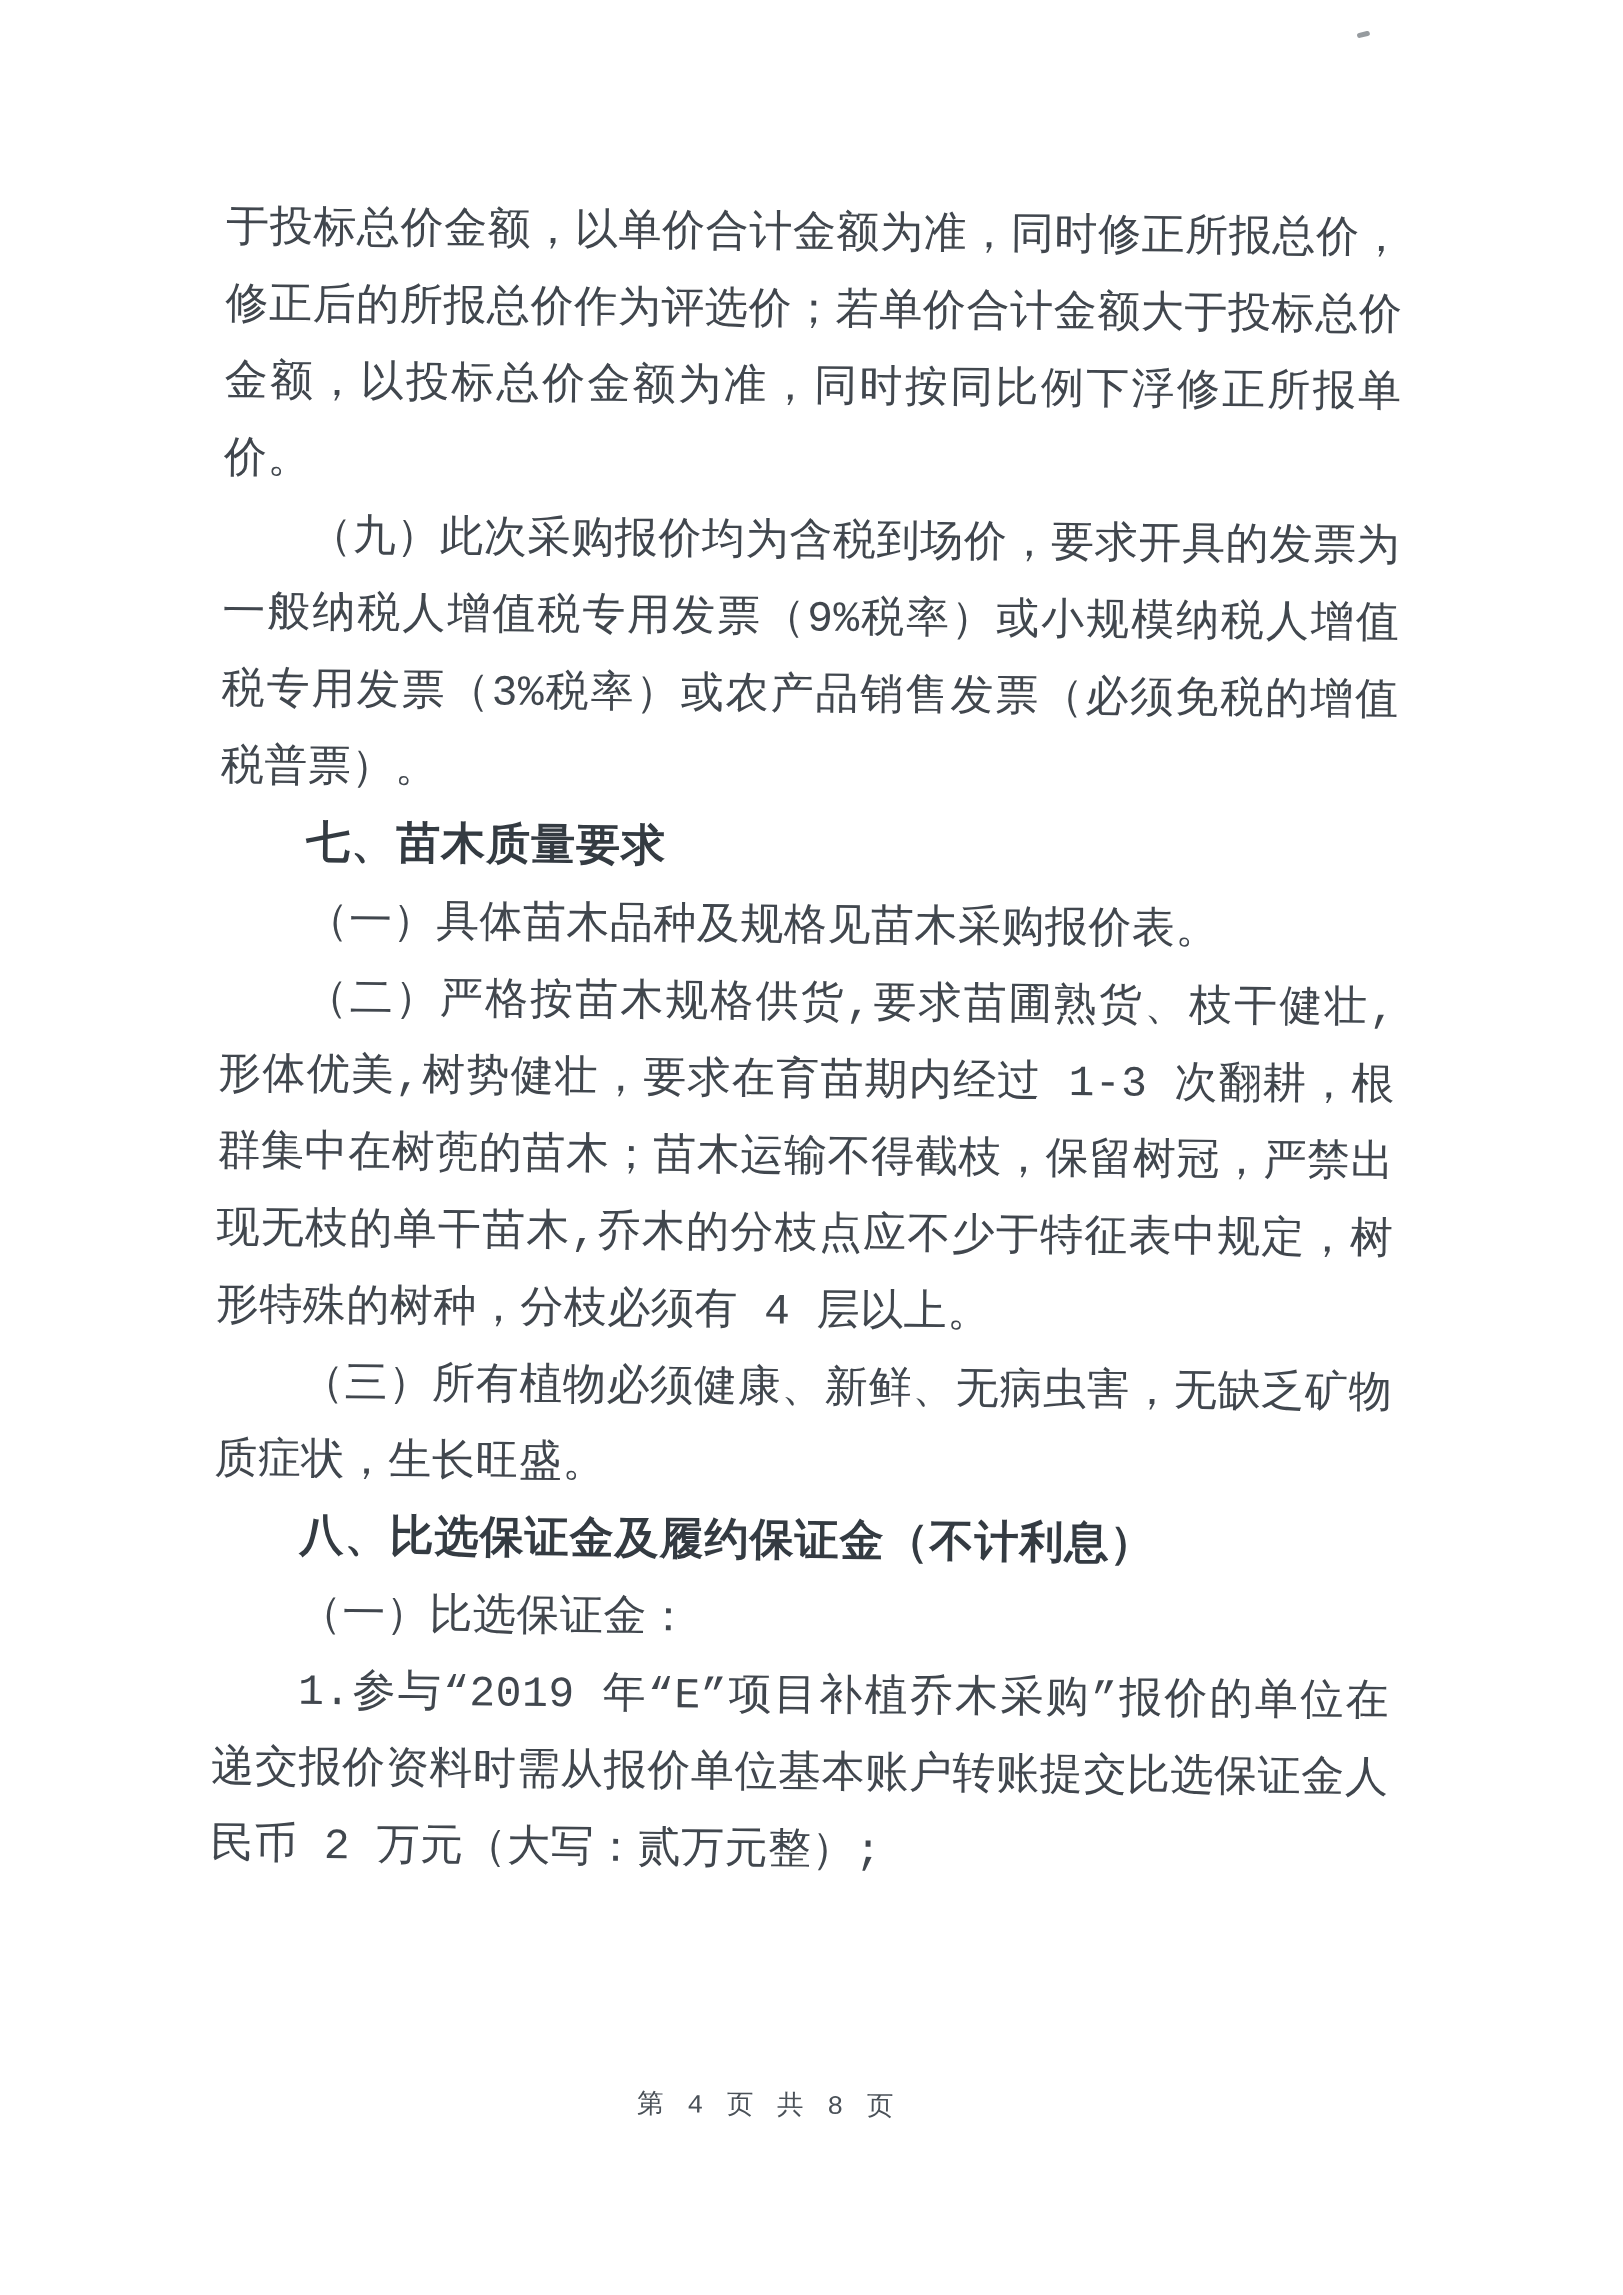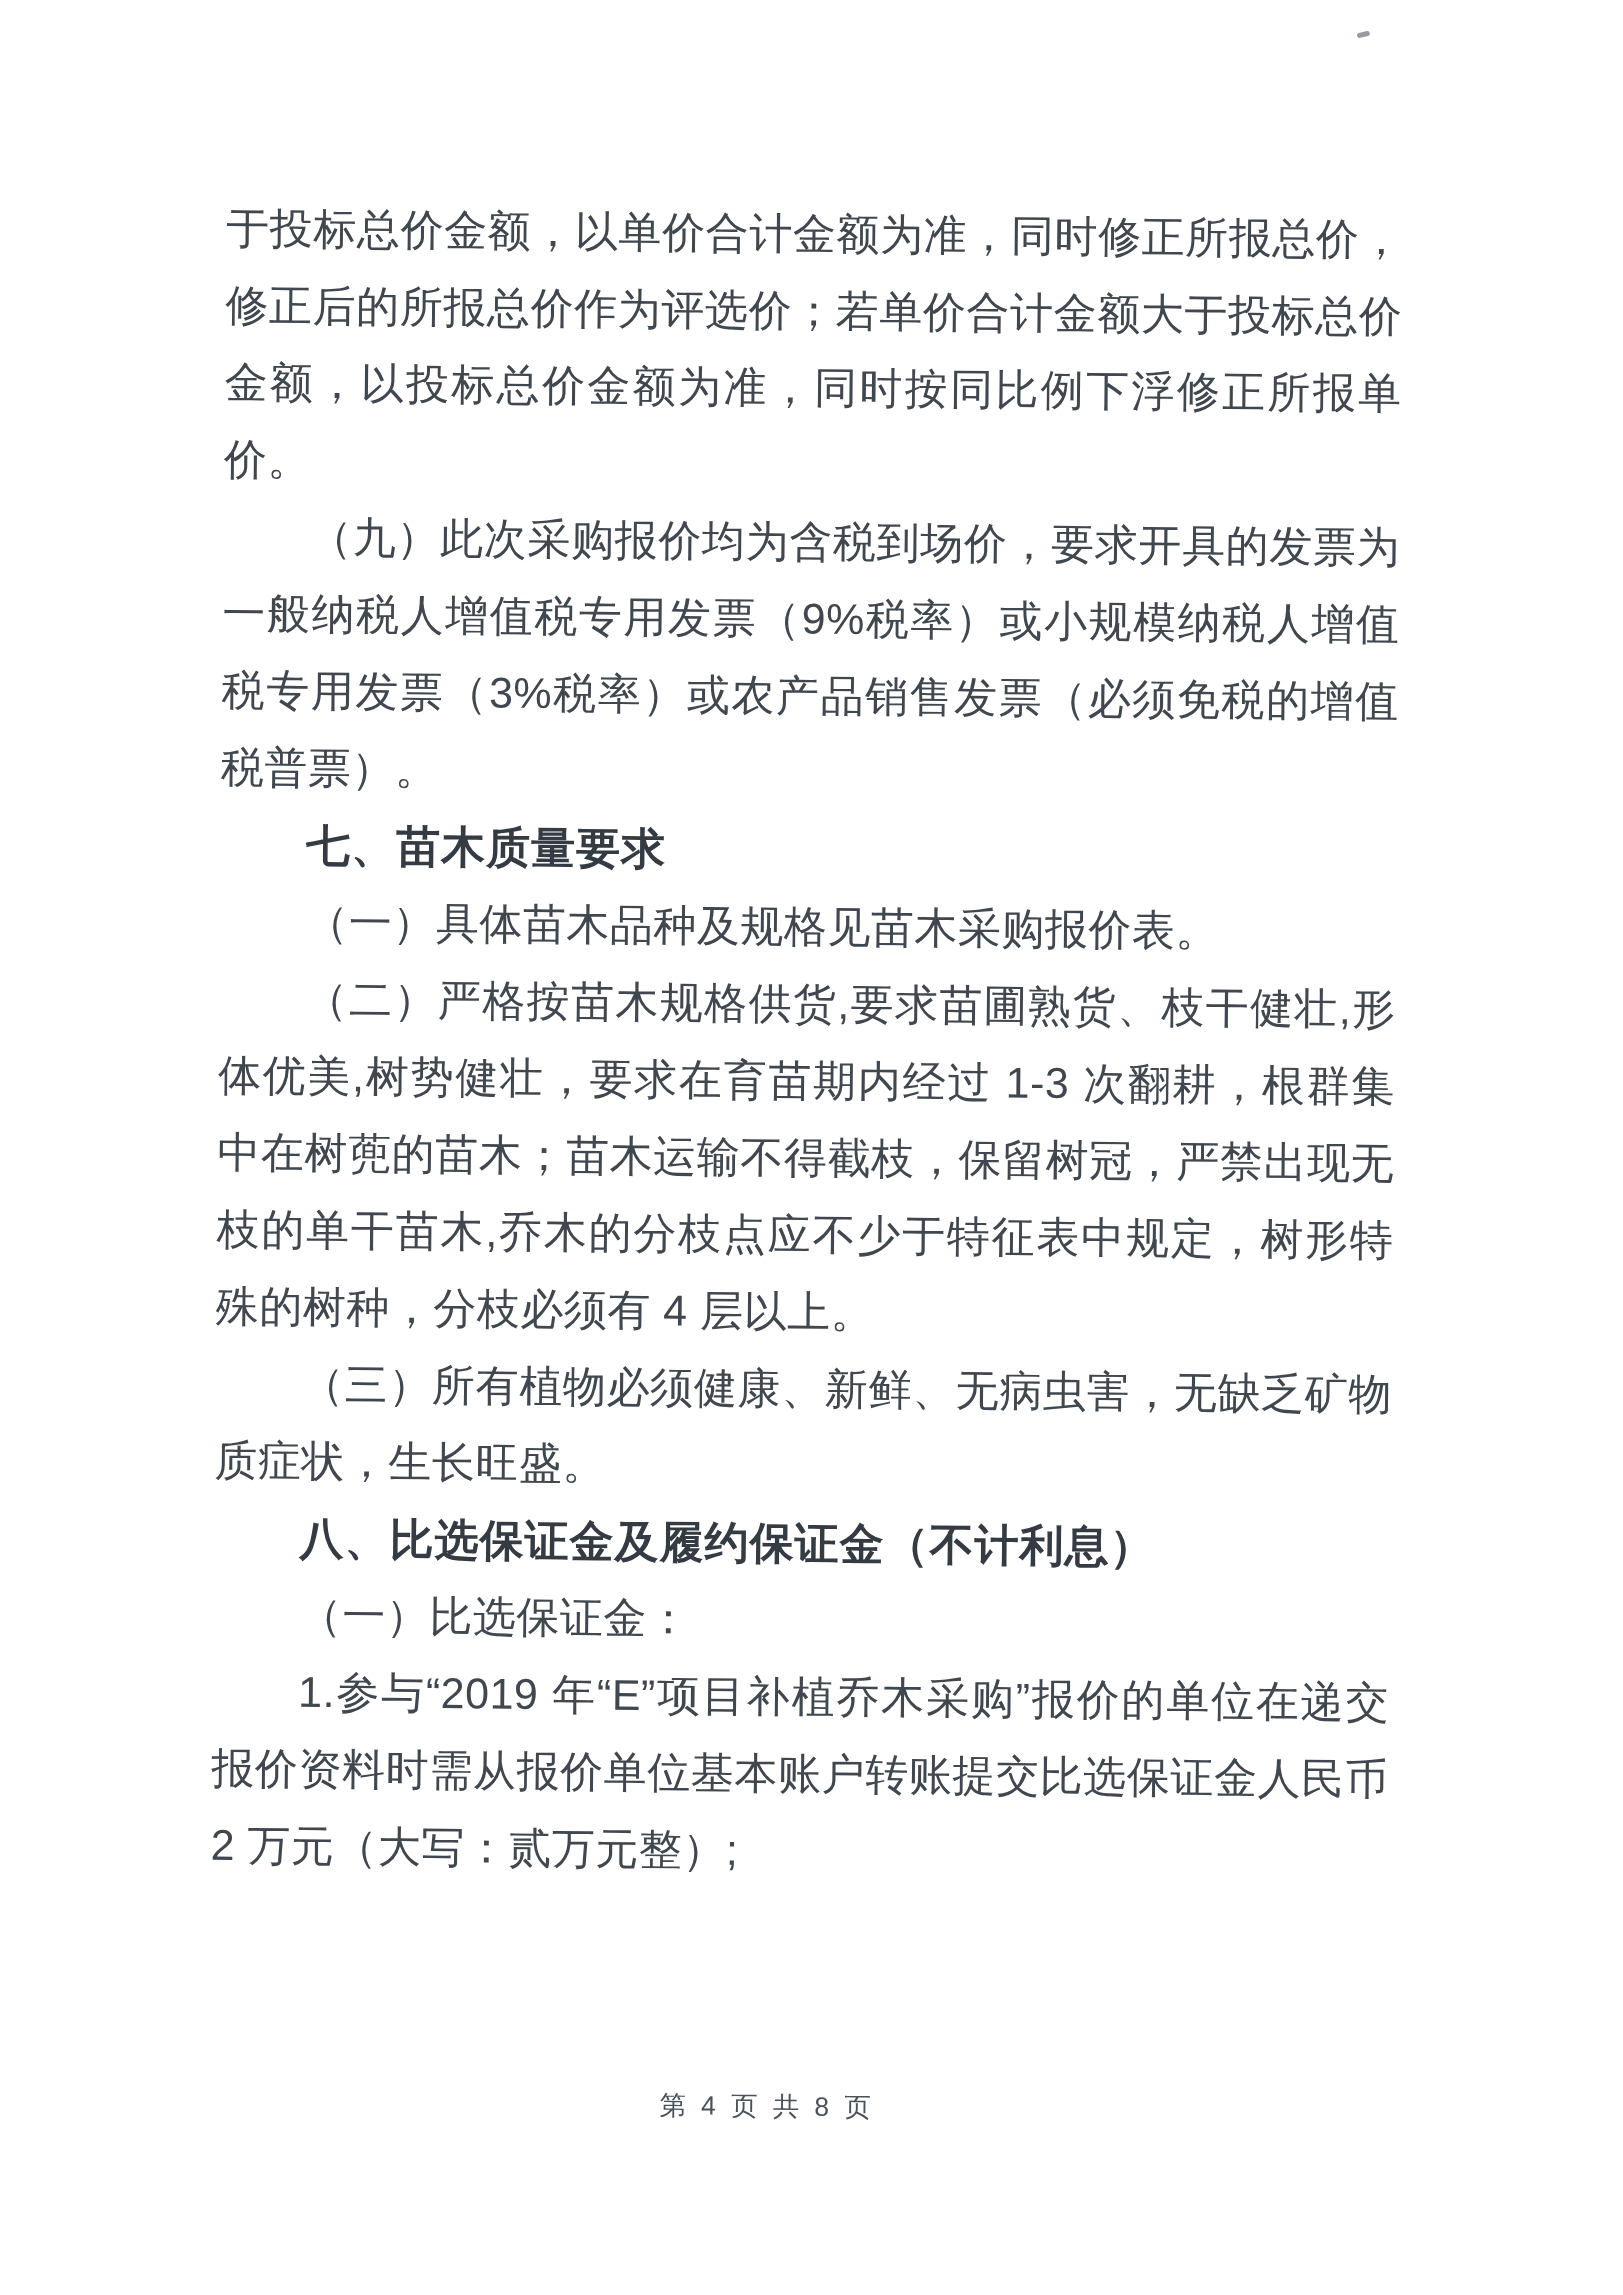--- a/index.html
+++ b/index.html
@@ -10,21 +10,21 @@
   body {
     width: 1624px;
     height: 2295px;
     overflow: hidden;
   }
   .page {
     position: relative;
     width: 1624px;
     height: 2295px;
     background: #ffffff;
-    font-family: Liberation Sans, sans-serif;
+    font-family: Liberation Mono, monospace;
   }
   
   .tilt {
     position: absolute;
     left: 0; top: 0; right: 0; bottom: 0;
     transform: rotate(0.55deg);
     transform-origin: 441px 245px;
   }
   .content {
     position: absolute;

